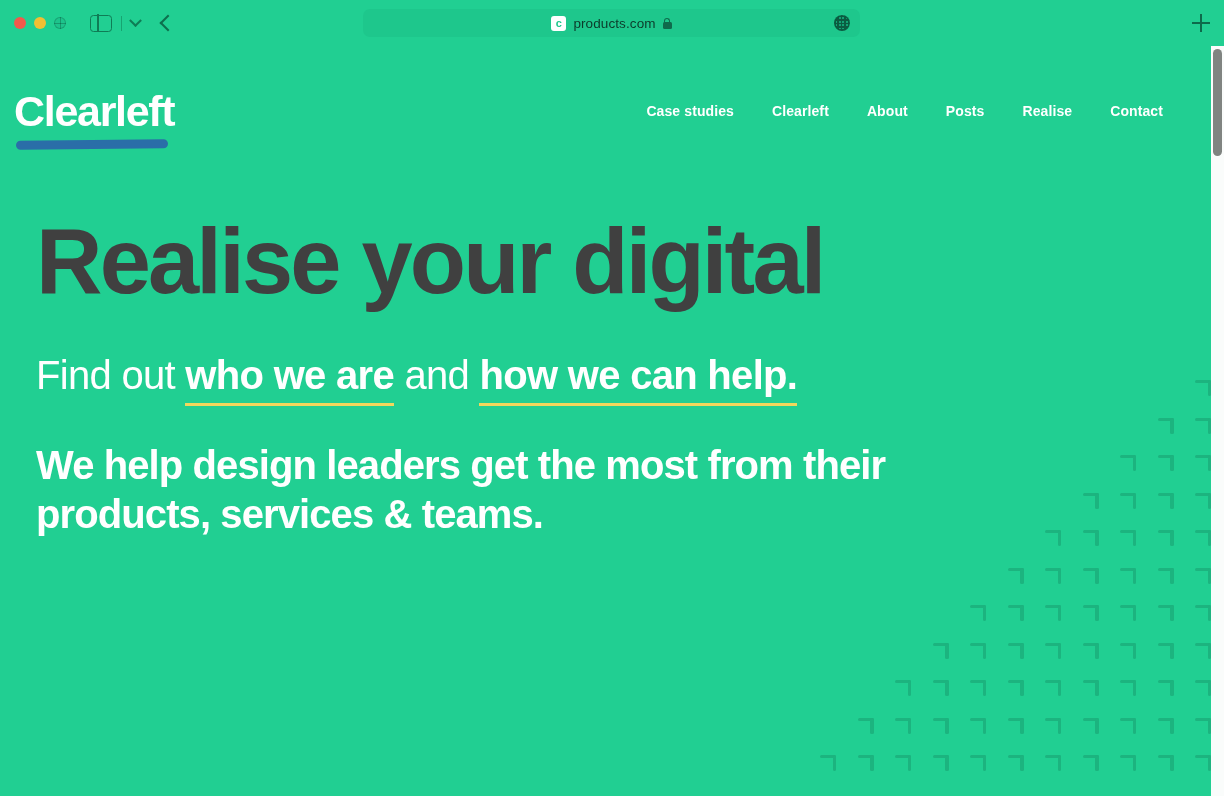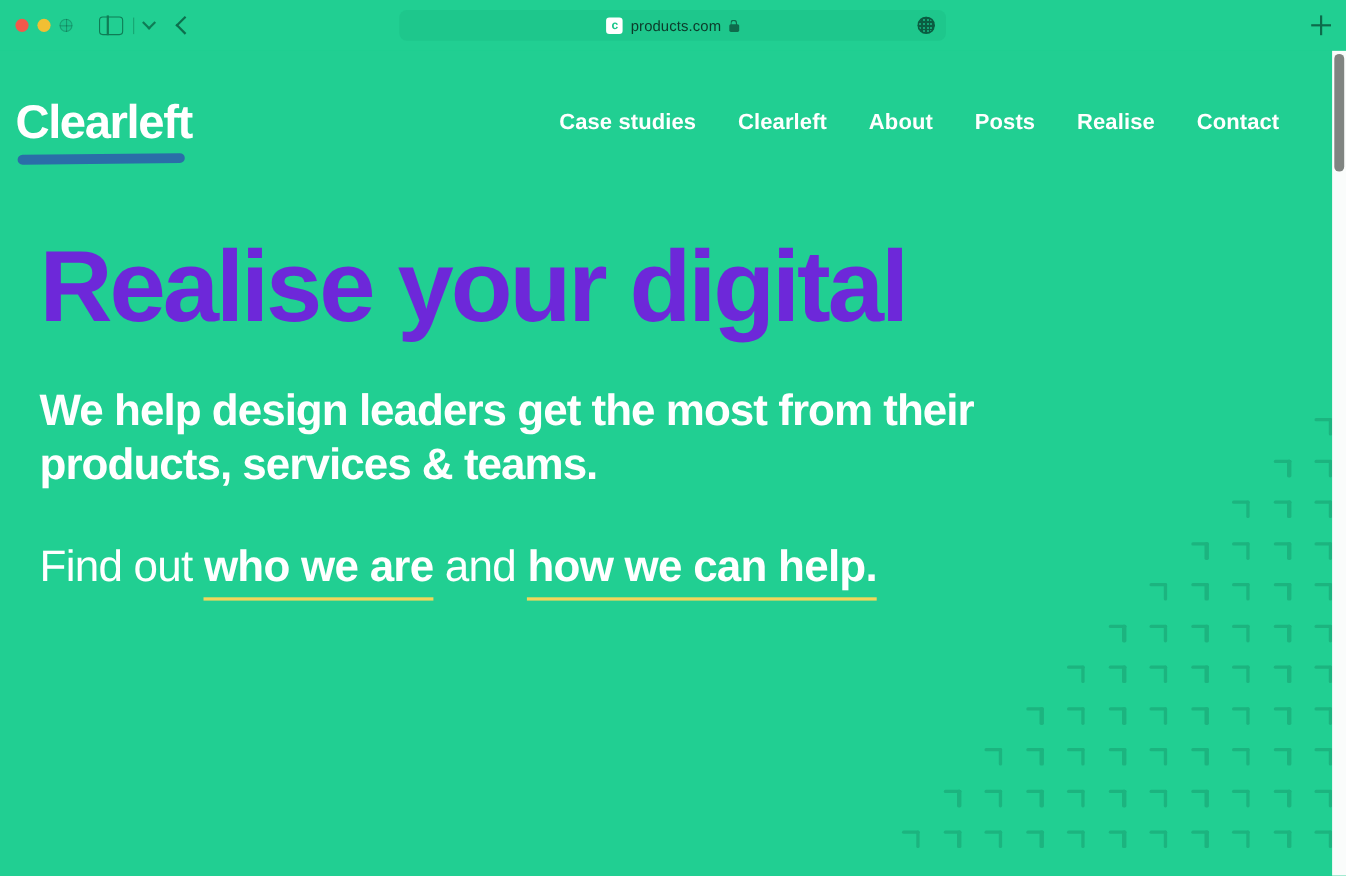--- a/index.html
+++ b/index.html
@@ -119,28 +119,28 @@
   }
   #logo-underline{
     position:absolute; left:2px; top:50px; width:152px; height:9px;
     background:#2a6ea8; border-radius:5px;
     transform:rotate(-.6deg);
   }
   #main-nav{
     margin-left:auto; display:flex; align-items:center; gap:38px;
   }
   .nav-link{
-    font-size:20px; font-weight:bold; color:#ffffff; letter-spacing:.1px;
+    font-size:14px; font-weight:bold; color:#ffffff; letter-spacing:.1px;
     text-decoration:none; cursor:pointer; white-space:nowrap;
   }
 
   
   #hero{ position:relative; z-index:5; padding:0 0 0 36px; }
   #hero-headline{
-    font-size:92px; font-weight:bold; color:#6d28d9;
+    font-size:92px; font-weight:bold; color:#404040;
     line-height:.99; letter-spacing:-2.8px; max-width:900px;
     margin-top:40px;
   }
   #hero-sub{
     font-size:40px; font-weight:bold; color:#ffffff;
     line-height:1.22; letter-spacing:-.9px; margin-top:42px; max-width:960px;
   }
   #hero-cta{
     font-size:40px; color:#ffffff; line-height:1.2;
     letter-spacing:-.7px; margin-top:44px;
@@ -279,24 +279,24 @@
       <a class="nav-link">Realise</a>
       <a class="nav-link">Contact</a>
     </nav>
   </header>
 
   <section id="hero">
     <h1 id="hero-headline">
       <span>Realise your digital</span><br>
     </h1>
 
+    <p id="hero-cta"><span>Find out </span><a class="cta-link">who we are</a><span> and </span><a class="cta-link">how we can help.</a></p>
+
     <p id="hero-sub">
       <span>We help design leaders get the most from their</span><br>
       <span>products, services &amp; teams.</span>
     </p>
-
-    <p id="hero-cta"><span>Find out </span><a class="cta-link">who we are</a><span> and </span><a class="cta-link">how we can help.</a></p>
   </section>
 </div>
 
 <div id="scrollbar-track">
   <div id="scrollbar-thumb"></div>
 </div>
 
 </body></html>

